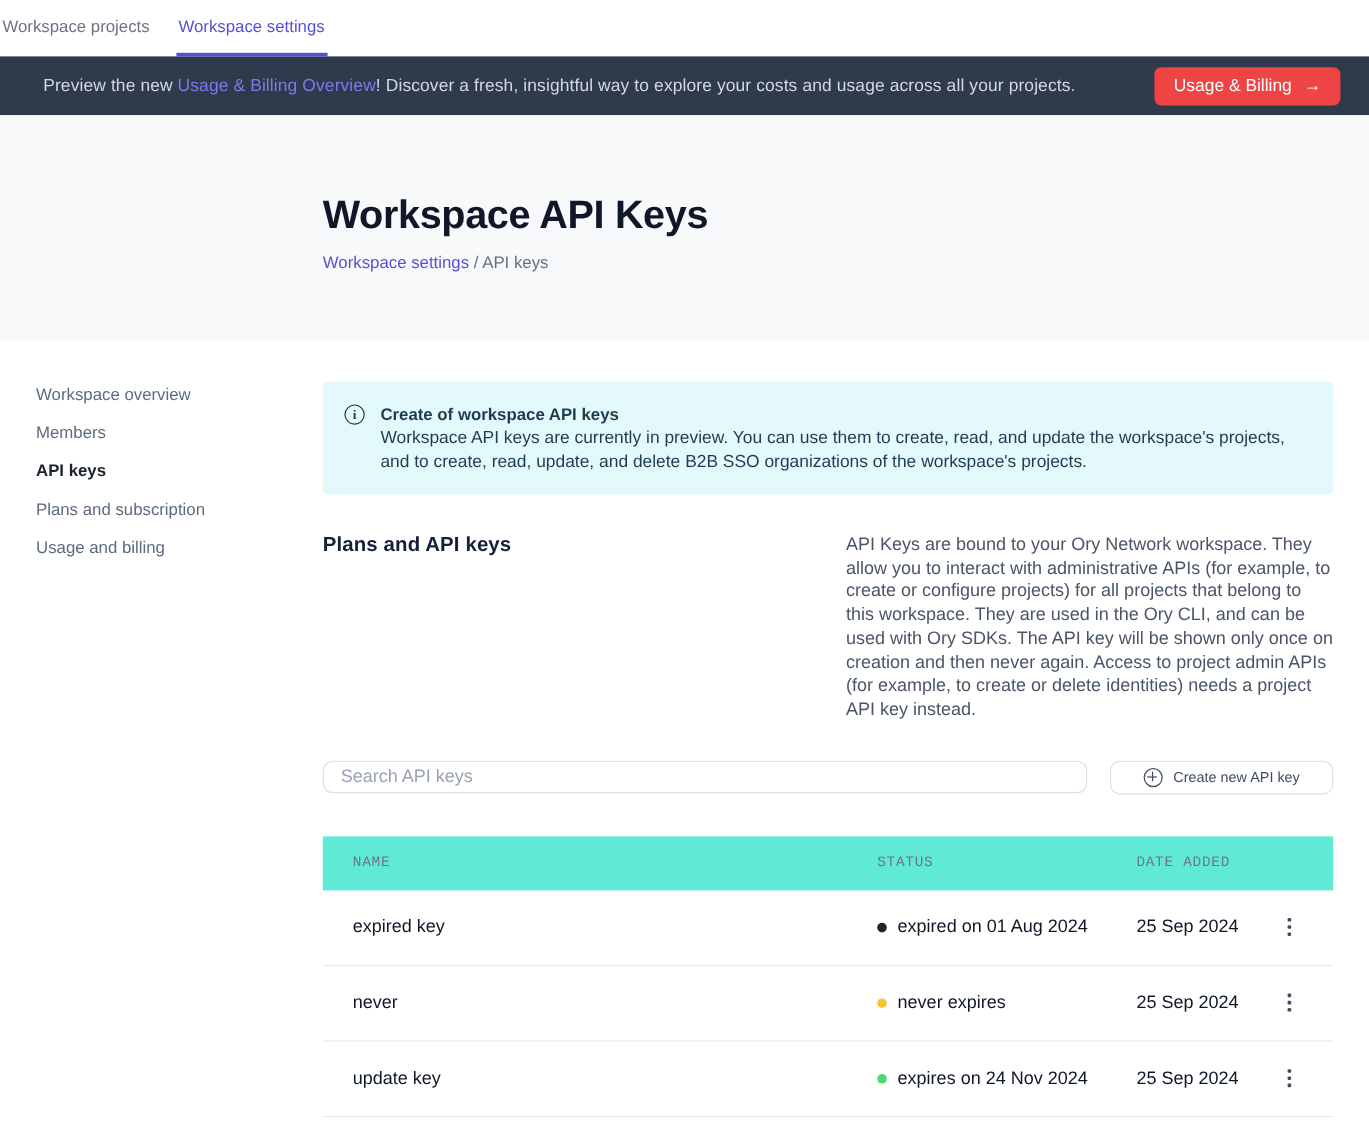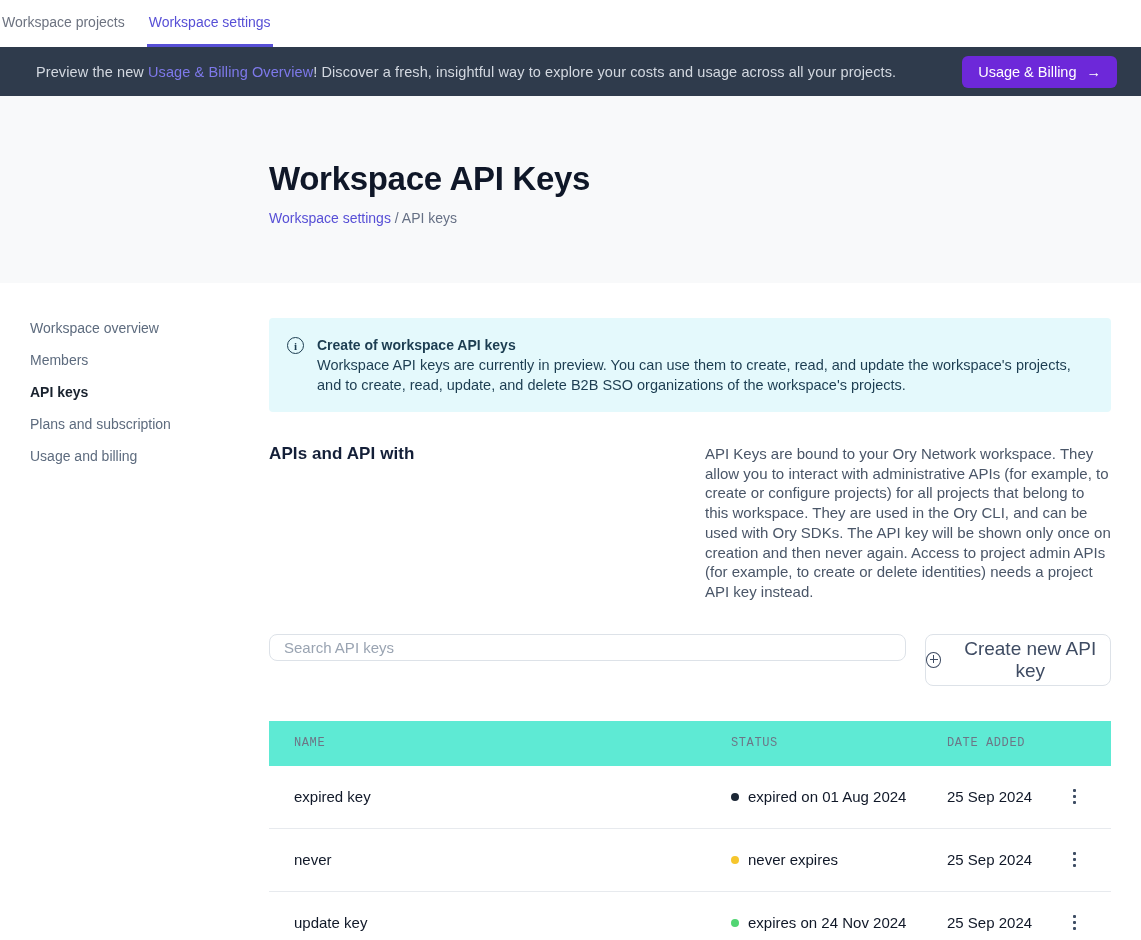--- a/index.html
+++ b/index.html
@@ -47,21 +47,21 @@
     color: #d3d8e0;
     letter-spacing: 0.1px;
   }
   .banner-text a {
     color: #7e79ea;
     text-decoration: none;
     cursor: pointer;
   }
   .banner-btn {
     margin-left: auto;
-    background: #6d28d9;
+    background: #ef4444;
     color: #ffffff;
     border: none;
     border-radius: 6px;
     font-family: "Liberation Sans", sans-serif;
     font-size: 14.5px;
     font-weight: 500;
     padding: 8px 16px;
     display: flex;
     align-items: center;
     gap: 10px;
@@ -187,32 +187,33 @@
     border-radius: 8px;
     padding: 0 14px;
     font-family: "Liberation Sans", sans-serif;
     font-size: 15px;
     color: #101828;
     outline: none;
     background: #ffffff;
   }
   .search-input::placeholder { color: #9aa4b2; }
   .create-btn {
-    height: 52px;
+    height: 28px;
     width: 186px;
     flex-shrink: 0;
     border: 1px solid #dde2e8;
     border-radius: 8px;
     background: #ffffff;
     font-family: "Liberation Sans", sans-serif;
-    font-size: 19px;
+    font-size: 12px;
     font-weight: 500;
     color: #3f4c63;
     display: flex;
     align-items: center;
+    justify-content: center;
     gap: 9px;
     cursor: pointer;
   }
   .plus-circle-icon {
     width: 16px;
     height: 16px;
     border: 1.4px solid #3f4c63;
     border-radius: 50%;
     position: relative;
     display: inline-block;
@@ -325,21 +326,21 @@
 
     <div class="callout">
       <span class="info-icon">i</span>
       <div>
         <div class="callout-title">Create of workspace API keys</div>
         <div class="callout-body">Workspace API keys are currently in preview. You can use them to create, read, and update the workspace's projects, and to create, read, update, and delete B2B SSO organizations of the workspace's projects.</div>
       </div>
     </div>
 
     <div class="section">
-      <h2>APIs and API with</h2>
+      <h2>Plans and API keys</h2>
       <p class="section-desc">API Keys are bound to your Ory Network workspace. They allow you to interact with administrative APIs (for example, to create or configure projects) for all projects that belong to this workspace. They are used in the Ory CLI, and can be used with Ory SDKs. The API key will be shown only once on creation and then never again. Access to project admin APIs (for example, to create or delete identities) needs a project API key instead.</p>
     </div>
 
     <div class="toolbar">
       <input class="search-input" type="text" placeholder="Search API keys" style="">
       <button class="create-btn">
         <span class="plus-circle-icon"></span>
         <span>Create new API key</span>
       </button>
     </div>

